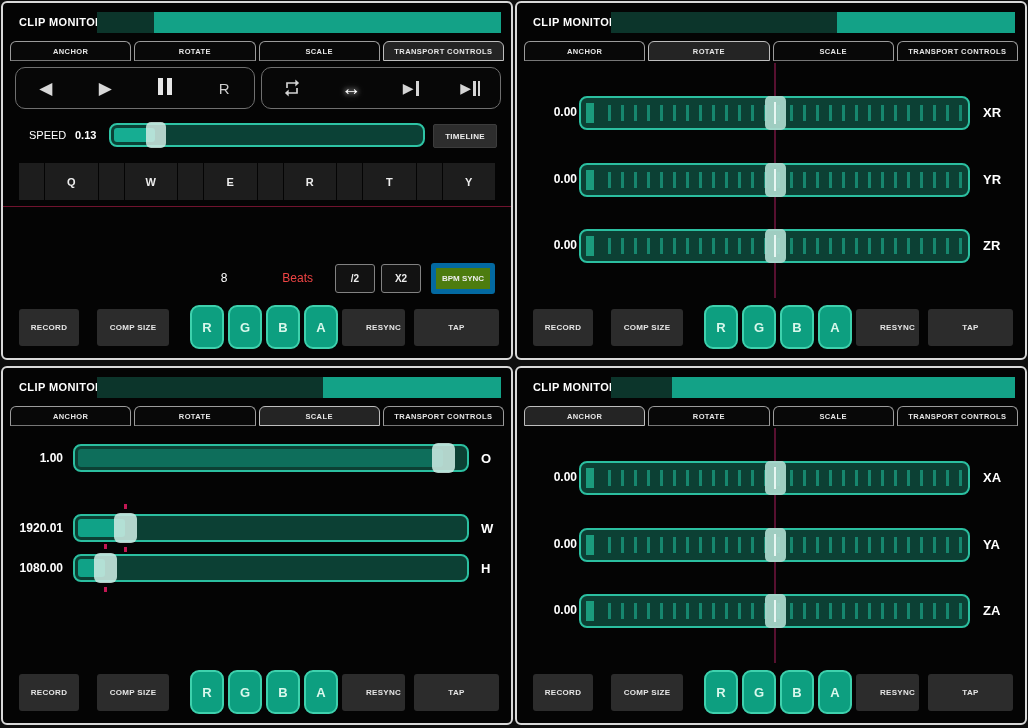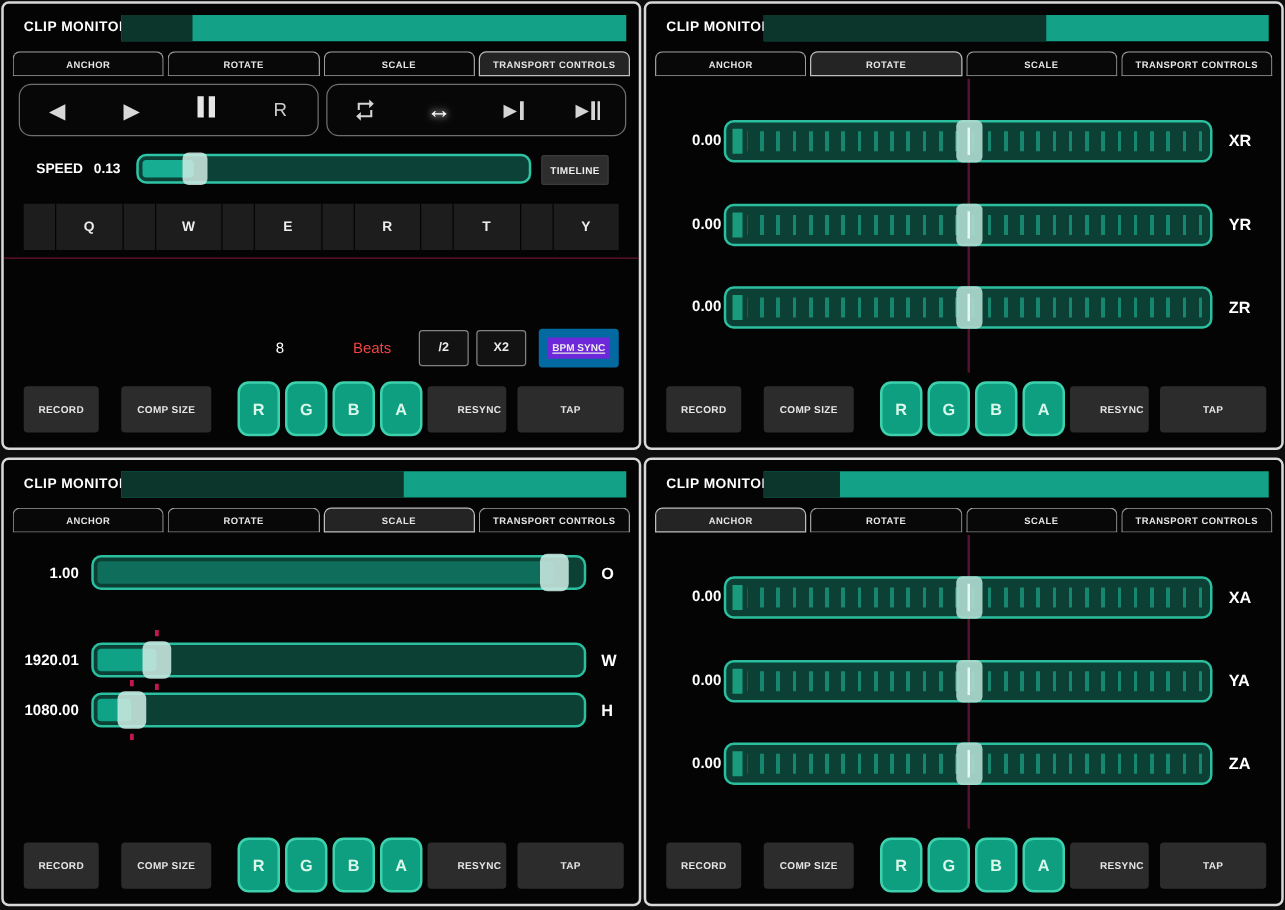--- a/index.html
+++ b/index.html
@@ -35,28 +35,28 @@
   .pause-bars i { display:inline-block; width:5px; height:17px; background:#e6e6e6; margin:0 2px; }
   .r-label  { font-size:15px; color:#cdcdcd; }
   .pingpong { color:#ffffff; font-size:20px; font-weight:bold;
               text-shadow:0 0 5px rgba(255,255,255,.95), 0 0 10px rgba(255,255,255,.6); }
   .loop-svg { width:20px; height:20px; fill:#d4d4d4; }
   .skip { display:flex; align-items:center; }
   .skip .tri { color:#d4d4d4; font-size:14px; line-height:1; }
   .skip .bar { display:inline-block; width:3px; height:15px; background:#d4d4d4; margin-left:2px; }
   .skip .bar2{ display:inline-block; width:2px; height:15px; background:#d4d4d4; margin-left:2px; }
 
-  .speed-label { position:absolute; left:26px; top:126px; font-size:11px; font-weight:bold; color:#fff; }
+  .speed-label { position:absolute; left:26px; top:126px; font-size:11px; font-weight:normal; color:#fff; }
   .speed-value { position:absolute; left:72px; top:126px; font-size:11px; font-weight:bold; color:#fff; }
   .speed-slider{ position:absolute; left:106px; top:120px; width:316px; height:24px;
                  border:2px solid #2ec4a5; border-radius:8px; background:#0b4136; }
   .sp-fill  { position:absolute; left:3px; top:3px; bottom:3px; background:#16ad92; border-radius:3px; }
   .sp-handle{ position:absolute; right:-11px; top:-6px; bottom:-6px; width:20px;
               background:rgba(206,233,226,.86); border-radius:5px; cursor:pointer; }
-  .timeline-btn { position:absolute; left:430px; top:121px; width:54px; height:24px;
+  .timeline-btn { position:absolute; left:430px; top:121px; width:64px; height:24px;
                   background:#2d2d2d; border:1px solid #3c3c3c; border-radius:2px;
                   color:#ececec; font-size:8px; font-weight:bold; letter-spacing:.3px;
                   display:flex; align-items:center; justify-content:center; cursor:pointer; }
 
   .keysrow { position:absolute; left:16px; right:16px; top:160px; height:37px; display:flex; gap:1px; }
   .kcell  { background:#1d1d1d; display:flex; align-items:center; justify-content:center;
             color:#ededed; font-size:11px; font-weight:bold; cursor:pointer; }
   .kcell.narrow { flex:1; }
   .kcell.wide   { flex:2.1; }
 
@@ -67,23 +67,23 @@
            color:#ededed; font-size:11px; font-weight:bold; cursor:pointer; }
 
   .beatsrow { position:absolute; left:0; right:16px; top:257px; height:36px;
               display:flex; align-items:center; justify-content:flex-end; }
   .beats-num  { font-size:12px; color:#fff; margin-right:8px; }
   .beats-text { font-size:12px; color:#ef4444; margin-right:22px;margin-left:47px; }
   .minibtn { width:40px; height:29px; border:1px solid #828282; border-radius:3px; background:#121212;
              color:#ededed; font-size:10px; font-weight:bold;
              display:flex; align-items:center; justify-content:center; cursor:pointer; }
   .minibtn + .minibtn { margin-left:6px; }
-  .bpmbtn  { margin-left:10px; width:64px; height:31px; background:#6d28d9; border:7px solid #0369a1;
+  .bpmbtn  { margin-left:10px; width:64px; height:31px; background:#4d7c0f; border:5px solid #0369a1;
              border-radius:3px; color:#ededed; font-size:8px; font-weight:bold;
-             display:flex; align-items:center; justify-content:center; cursor:pointer;text-decoration:underline; }
+             display:flex; align-items:center; justify-content:center; cursor:pointer; }
 
   
   .pfooter { position:absolute; left:0; right:0; top:297px; height:54px;text-decoration:underline; }
   .fbtn { position:absolute; top:9px; height:37px; background:#2c2c2c; border-radius:3px;
           color:#e5e5e5; font-size:8px; font-weight:bold; letter-spacing:.3px;
           display:flex; align-items:center; justify-content:center; cursor:pointer; }
   .f-record { left:16px;  width:60px; }
   .f-comp   { left:94px;  width:72px; }
   .f-resync { left:339px; width:63px;padding-left:20px; }
   .f-tap    { left:411px; width:85px; }

